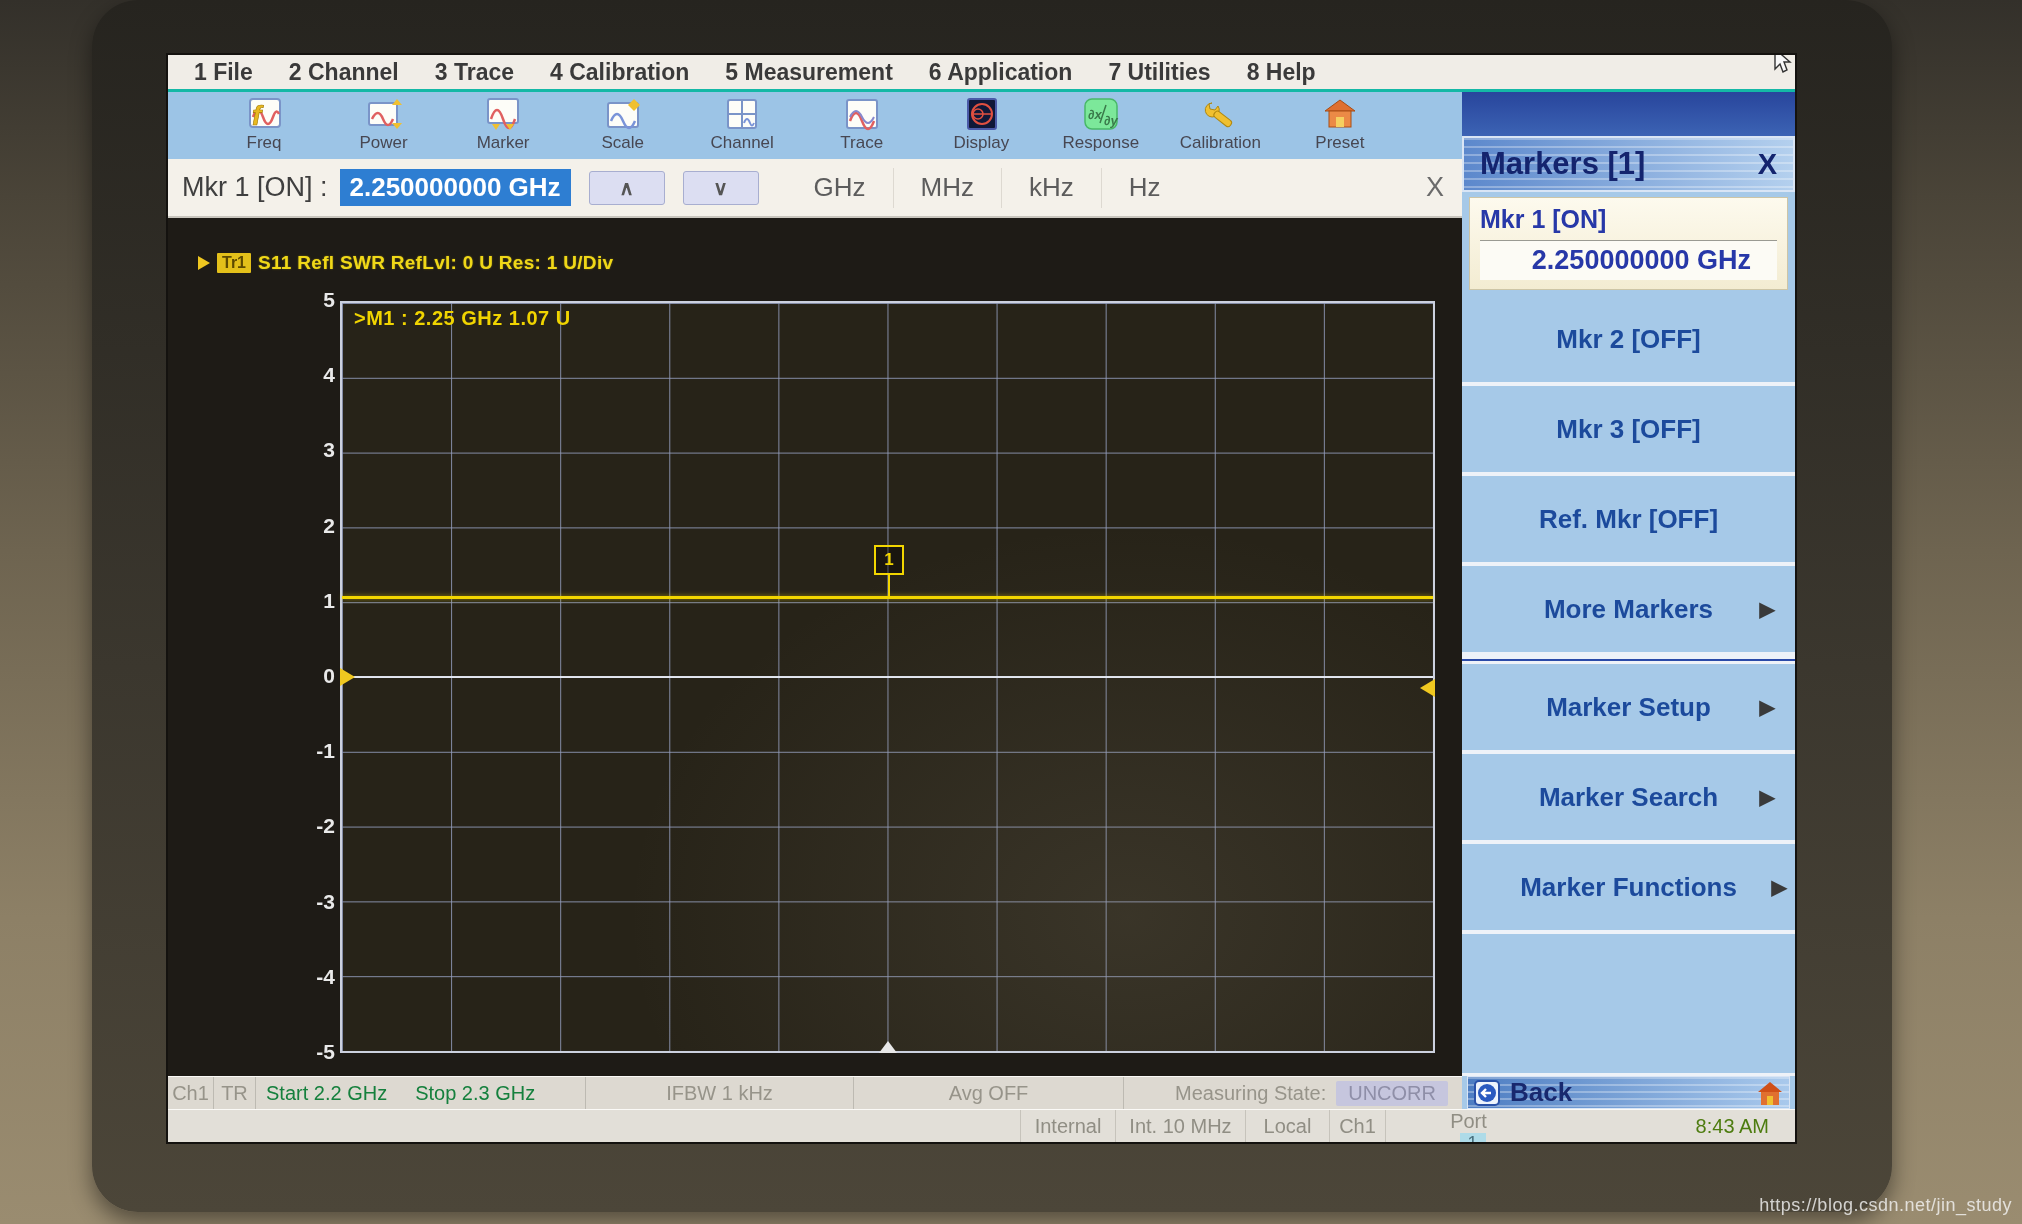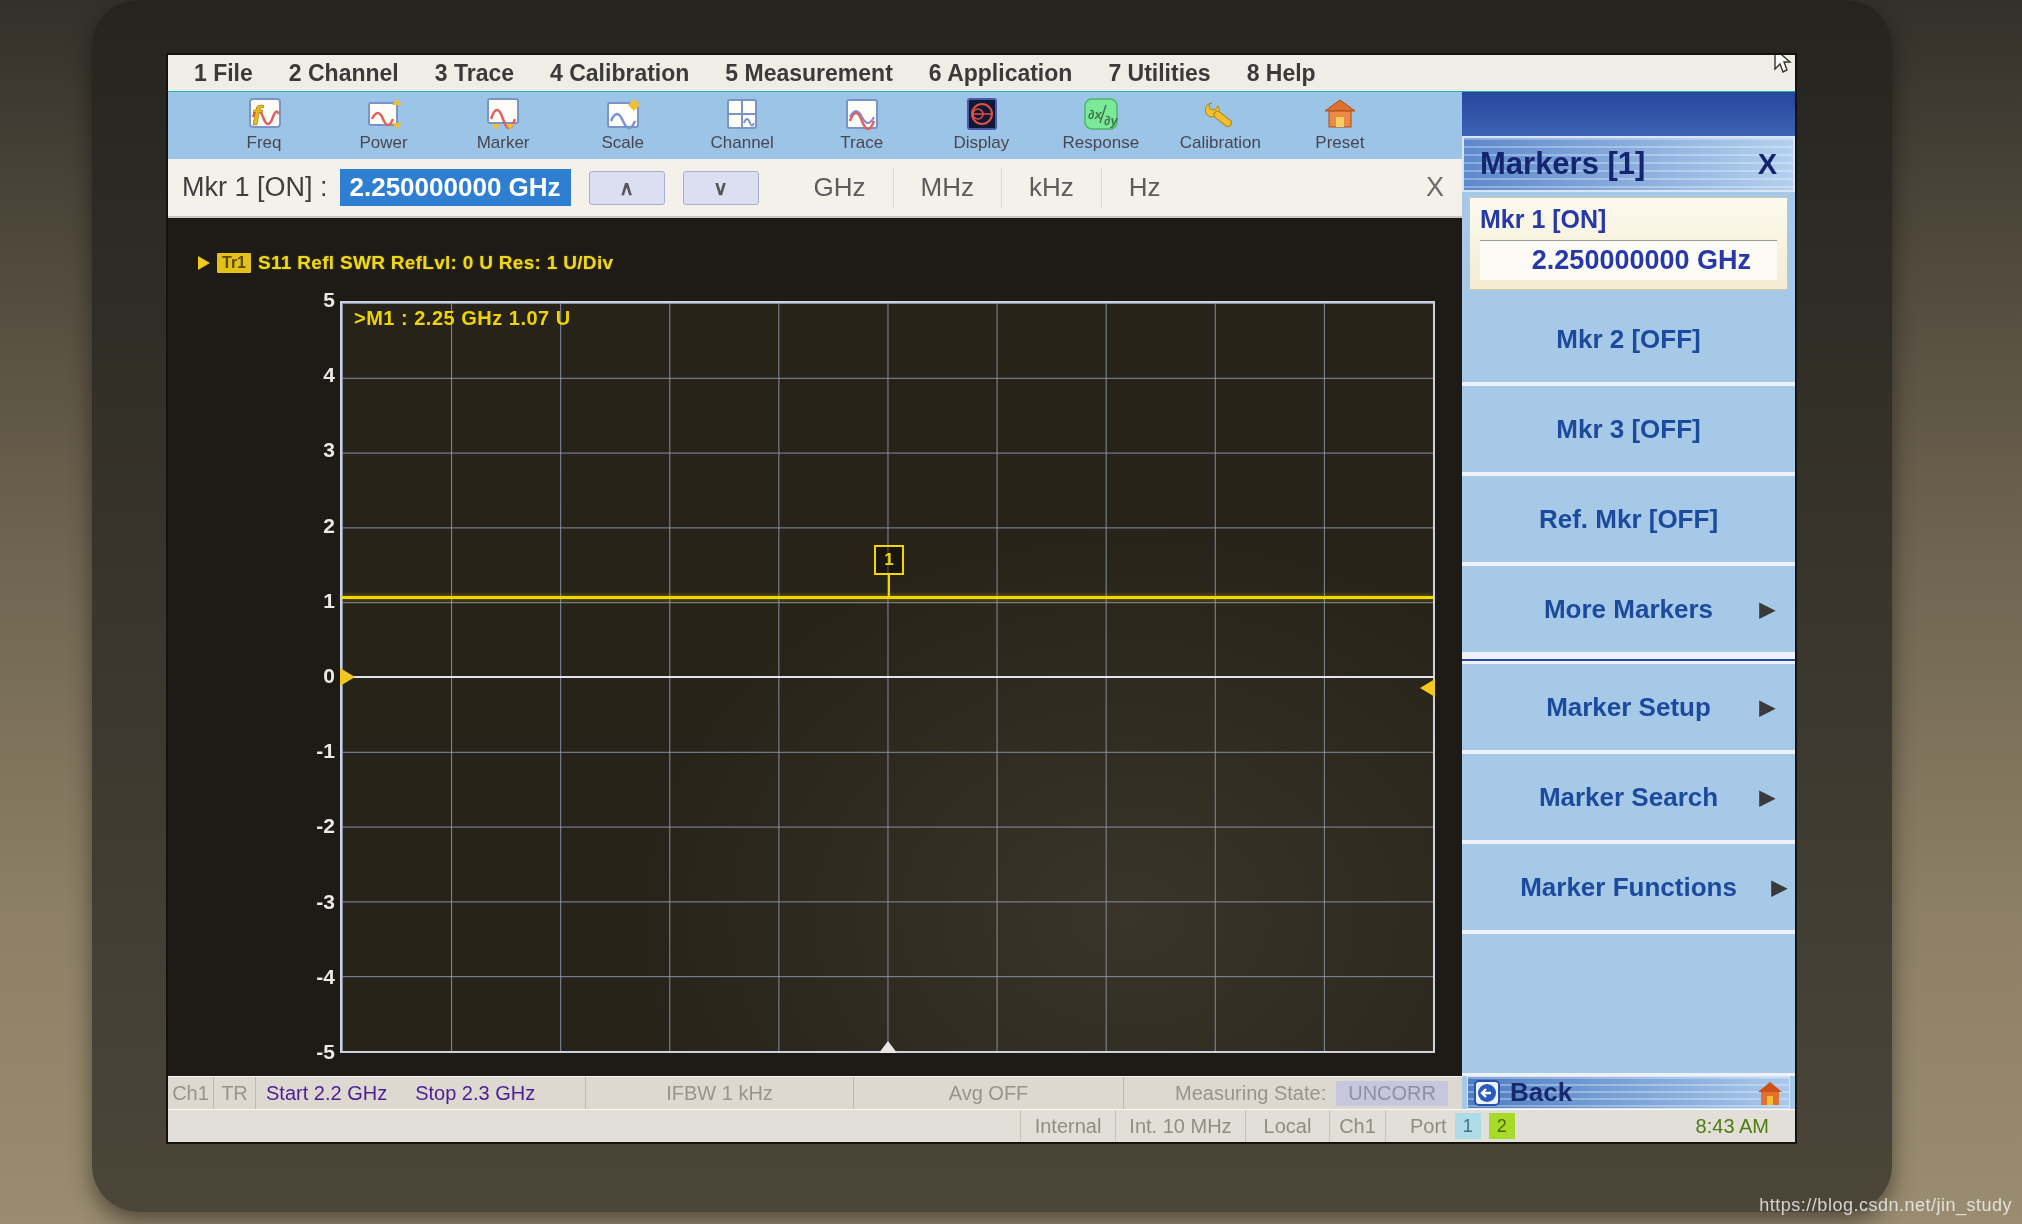--- a/index.html
+++ b/index.html
@@ -13,21 +13,21 @@
     background:linear-gradient(180deg,#26241f,#3b372e 55%,#4c4639);
     border-radius:46px; box-shadow:0 10px 22px rgba(0,0,0,.45); }
   .screen { position:absolute; left:168px; top:55px; width:1627px; height:1087px;
     background:#f2efe9; display:flex; flex-direction:column; overflow:hidden;
     box-shadow:0 0 0 2px #14120f; }
   .watermark { position:absolute; right:10px; bottom:8px; font-size:18px;
     color:rgba(245,245,245,.8); letter-spacing:.5px; z-index:9; }
 
   
   .menu-bar { height:37px; background:#f0ede7; display:flex; align-items:center;
-    padding-left:26px; gap:36px; border-bottom:1px solid #14b8a6; }
+    padding-left:26px; gap:36px; border-bottom:3px solid #14b8a6; }
   .menu-item { font-size:23px; font-weight:600; color:#3a3a3a; white-space:nowrap; }
 
   
   .content-row { display:flex; height:984px; }
   .main-col { width:1294px; display:flex; flex-direction:column; }
   .panel { width:333px; display:flex; flex-direction:column; background:#a6c9e8; }
 
   
   .toolbar { height:68px; background:#9cc4e6; display:flex; align-items:flex-start;
     padding:4px 70px 0 44px; justify-content:space-between; }
@@ -92,21 +92,21 @@
   .ann-line { width:152px; height:7px; background:#dd1f1f; margin-bottom:11px; }
   .ann-text { color:#dd1f1f; font-family:"DejaVu Sans Mono", monospace; font-weight:bold;
     font-size:52px; line-height:1; letter-spacing:4px; white-space:pre; }
 
   
   .status1 { height:33px; background:#ddd9d1; display:flex; align-items:center;
     font-size:20px; border-top:1px solid #fbfaf7; }
   .s-cell { height:100%; display:flex; align-items:center; border-right:1px solid #bdbab2;
     color:#97948a; white-space:nowrap; }
   .s-dim { justify-content:center; }
-  .s-dark { color:#4c1d95; }
+  .s-dark { color:#15803d; }
   .uncorr { background:#c6c6de; color:#8f8fa8; padding:1px 12px; margin-left:10px; border-radius:2px; }
   .status2 { height:33px; background:#e2dfd8; display:flex; align-items:center;
     font-size:20px; color:#908e84; border-top:1px solid #fbfaf7; }
   .s2-cell { height:100%; display:flex; align-items:center; justify-content:center;
     border-left:1px solid #c6c3bb; white-space:nowrap; }
   .port-box { width:26px; height:26px; display:flex; align-items:center; justify-content:center;
     font-size:18px; margin-left:8px; }
   .port-1 { background:#aedbe8; color:#49707e; }
   .port-2 { background:#a6dc28; color:#4c6a06; }
   .sys-time { margin-left:auto; padding-right:26px; color:#4d7c0f; }
@@ -385,21 +385,21 @@
         </div>
       </div>
     </div>
 
     <div class="status2">
       <span style="flex:0 0 852px"></span>
       <span class="s2-cell" style="width:95px">Internal</span>
       <span class="s2-cell" style="width:130px">Int. 10 MHz</span>
       <span class="s2-cell" style="width:84px">Local</span>
       <span class="s2-cell" style="width:56px">Ch1</span>
-      <span class="s2-cell" style="width:160px; justify-content:flex-start; padding-left:24px;">
+      <span class="s2-cell" style="width:160px; justify-content:flex-start; padding-left:6px;flex-direction:column;">
         <span>Port</span>
         <span class="port-box port-1">1</span>
         <span class="port-box port-2">2</span>
       </span>
       <span class="sys-time">8:43 AM</span>
     </div>
   </div>
 
   <div class="watermark">https://blog.csdn.net/jin_study</div>
 </div>

